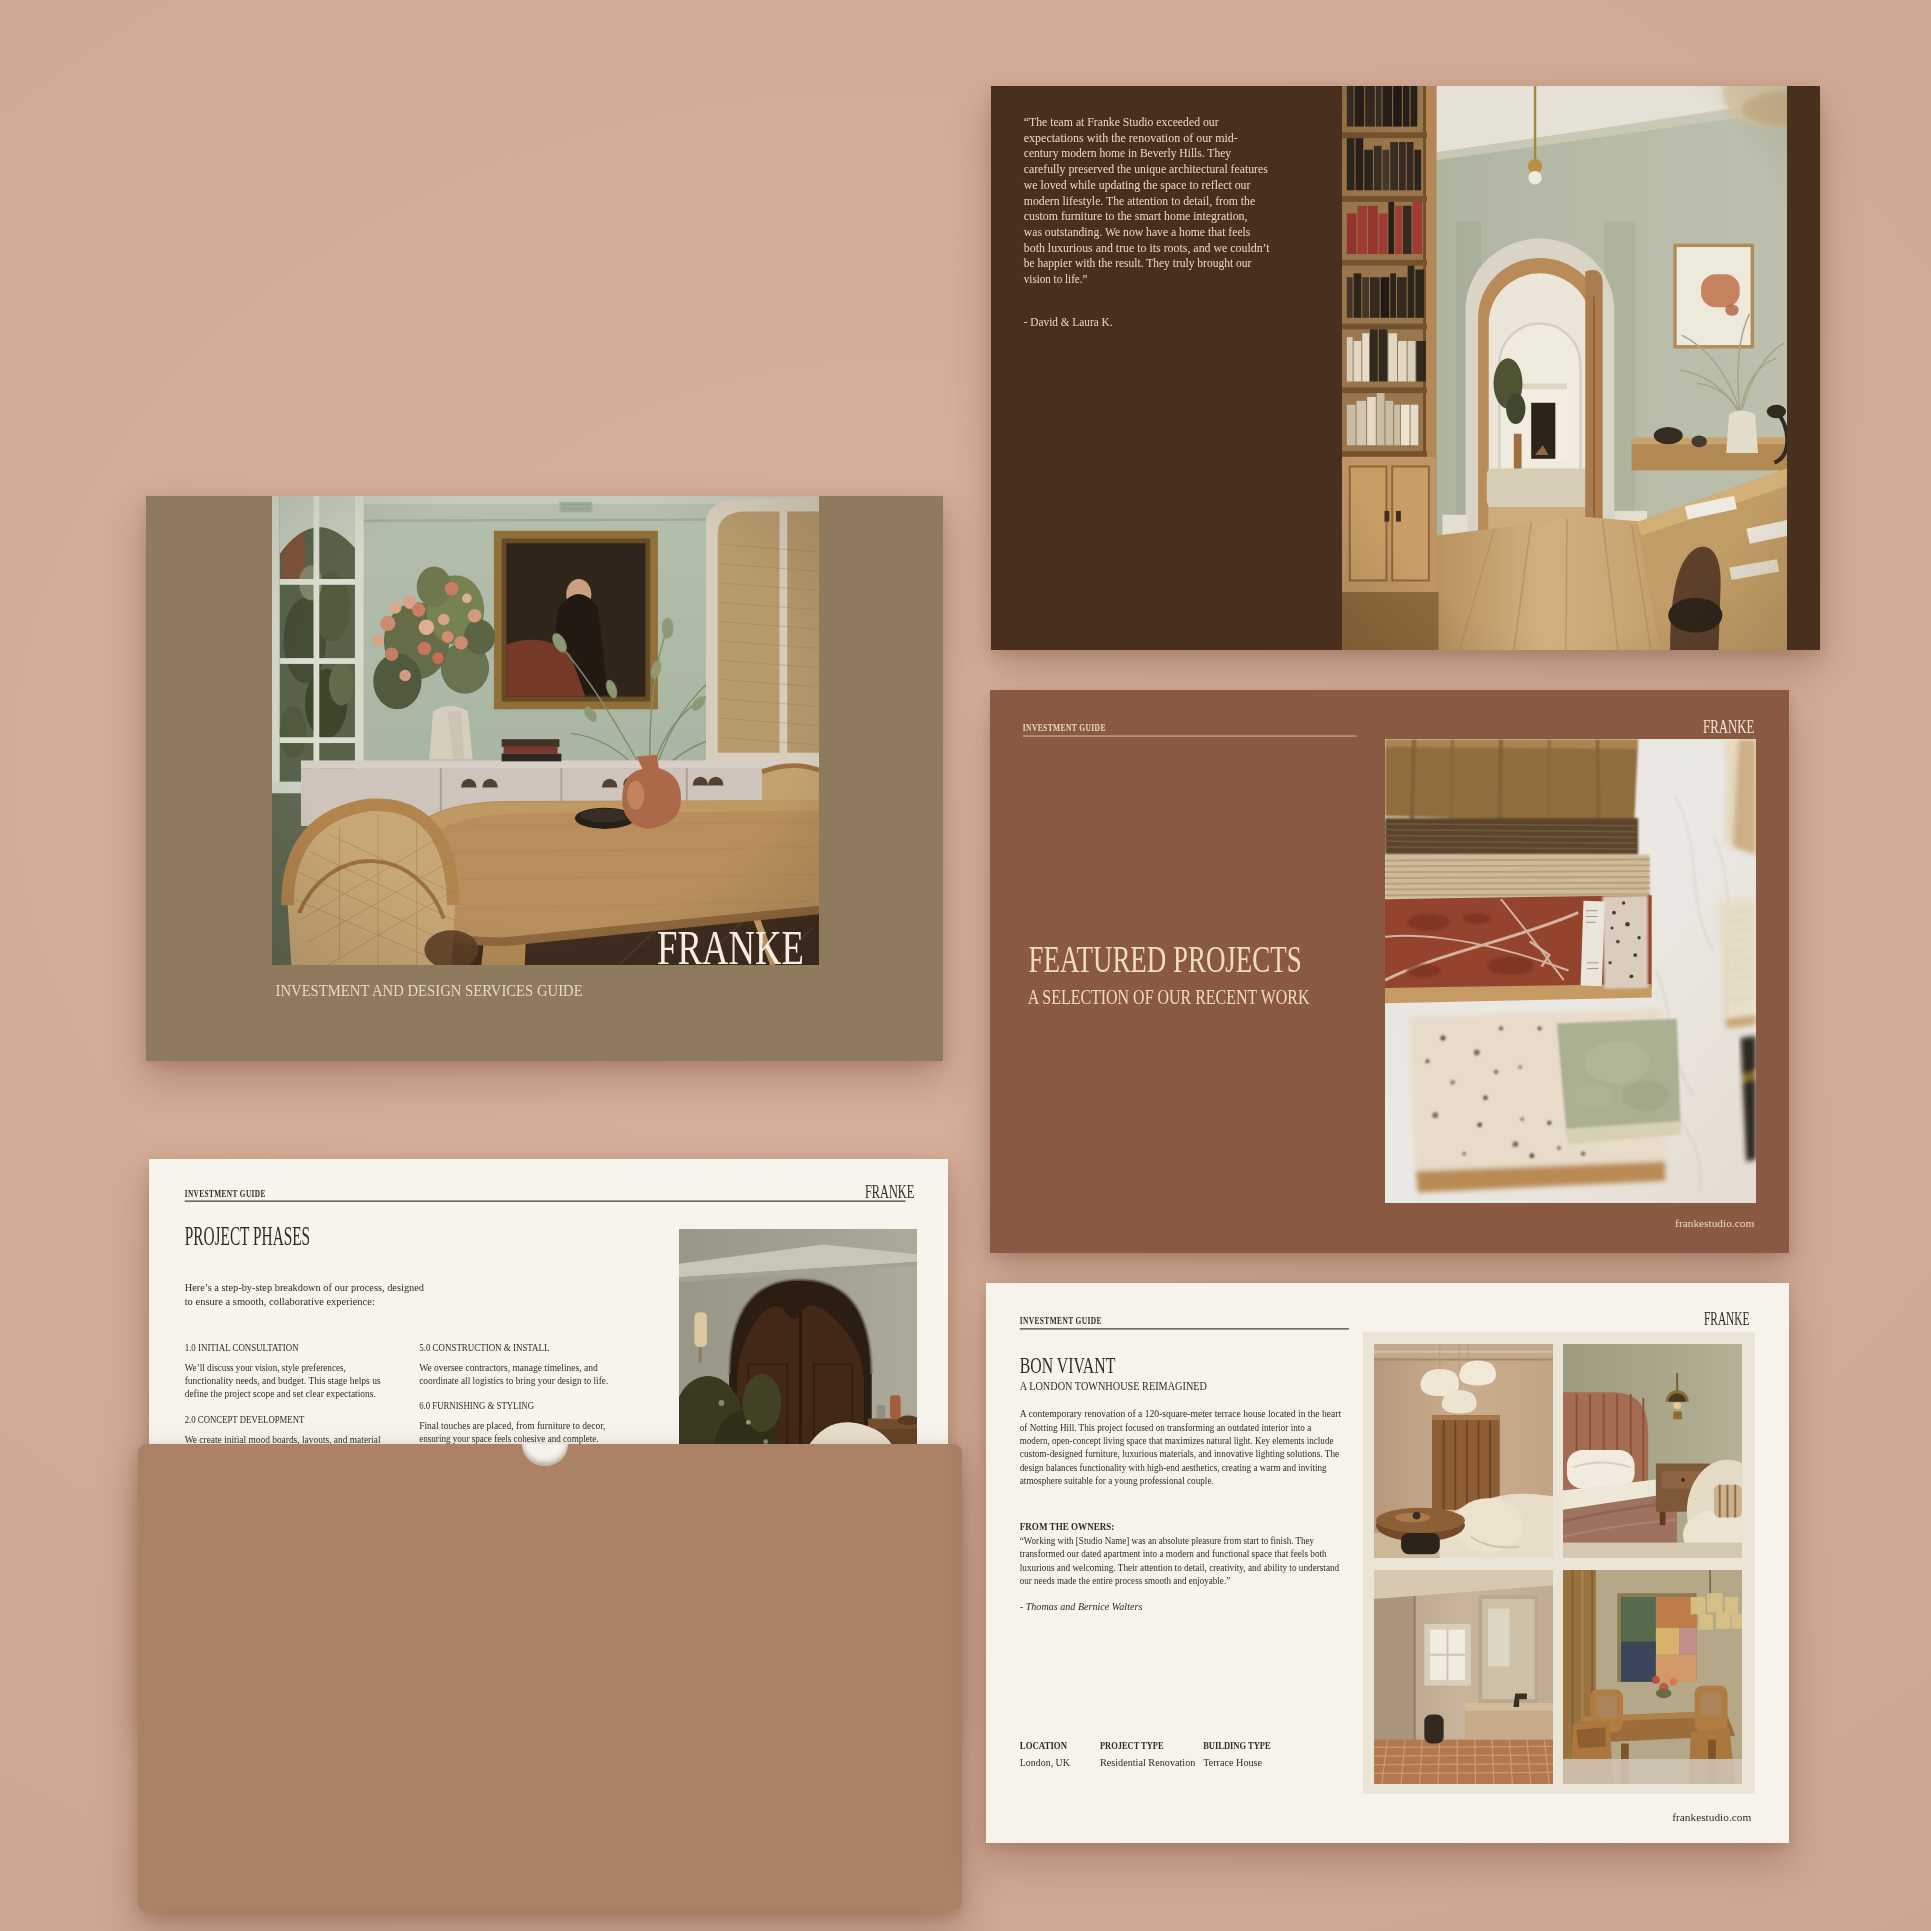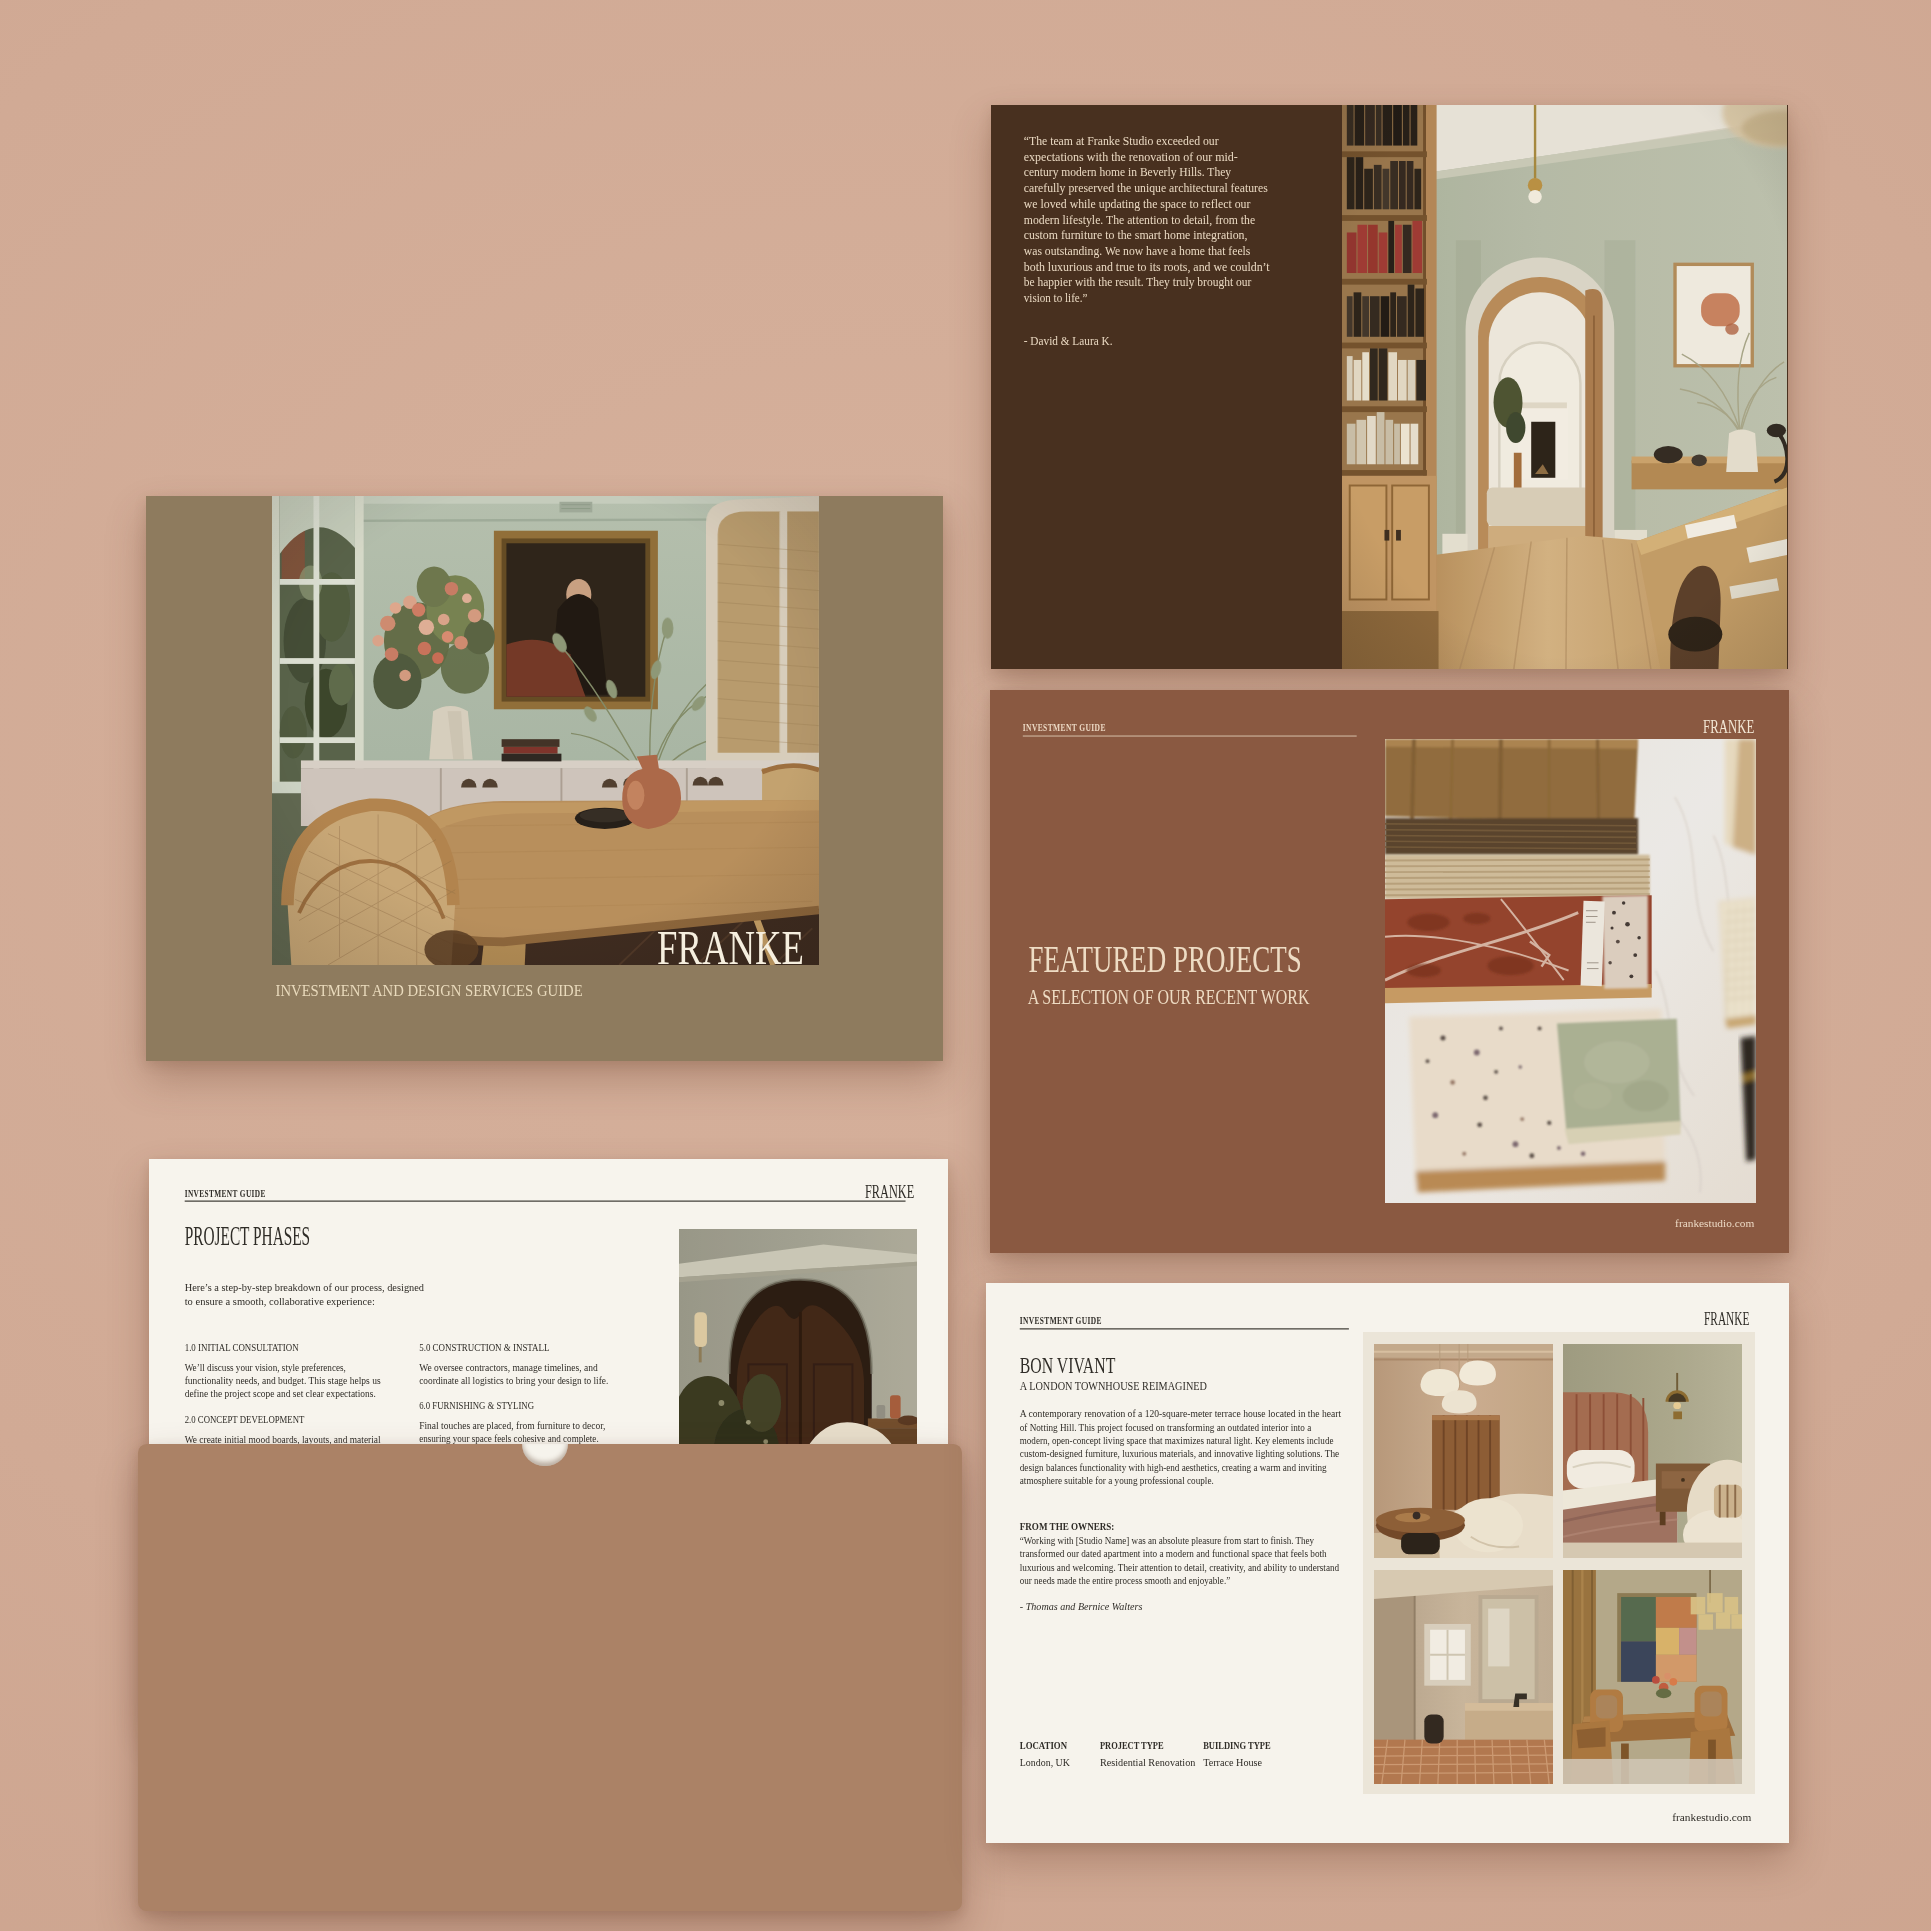--- a/index.html
+++ b/index.html
@@ -7,21 +7,21 @@
   background:radial-gradient(115% 90% at 46% 40%, #d6b19c 0%, #d1aa95 55%, #cba28c 100%);
   font-family:"Liberation Serif",serif;}
 .card{position:absolute;box-shadow:0 19.3px 37px rgba(96,54,34,.30), 0 3.9px 11.6px rgba(96,54,34,.16);}
 svg{display:block}
 svg text{font-family:"Liberation Serif",serif;}
 </style>
 </head>
 <body>
 <div id="canvas">
 
-<div class="card" style="left:991px;top:105px;width:797px;height:564px;background:#48301f;">
+<div class="card" style="left:991px;top:86px;width:797px;height:564px;background:#48301f;padding-left:32px;">
 
 <div style="position:absolute;left:351px;top:0;width:445px;height:564px;">
         <svg width="445" height="564" viewBox="0 0 461 584" preserveAspectRatio="none">
 <defs>
 <linearGradient id="bwall" x1="0" y1="0" x2="1" y2="0">
  <stop offset="0" stop-color="#a7b29d"></stop>
               <stop offset=".45" stop-color="#b4bdaa"></stop>
               <stop offset="1" stop-color="#bcc3b1"></stop>
 </linearGradient>
 <linearGradient id="bfloor" x1="0" y1="0" x2="1" y2="0">

